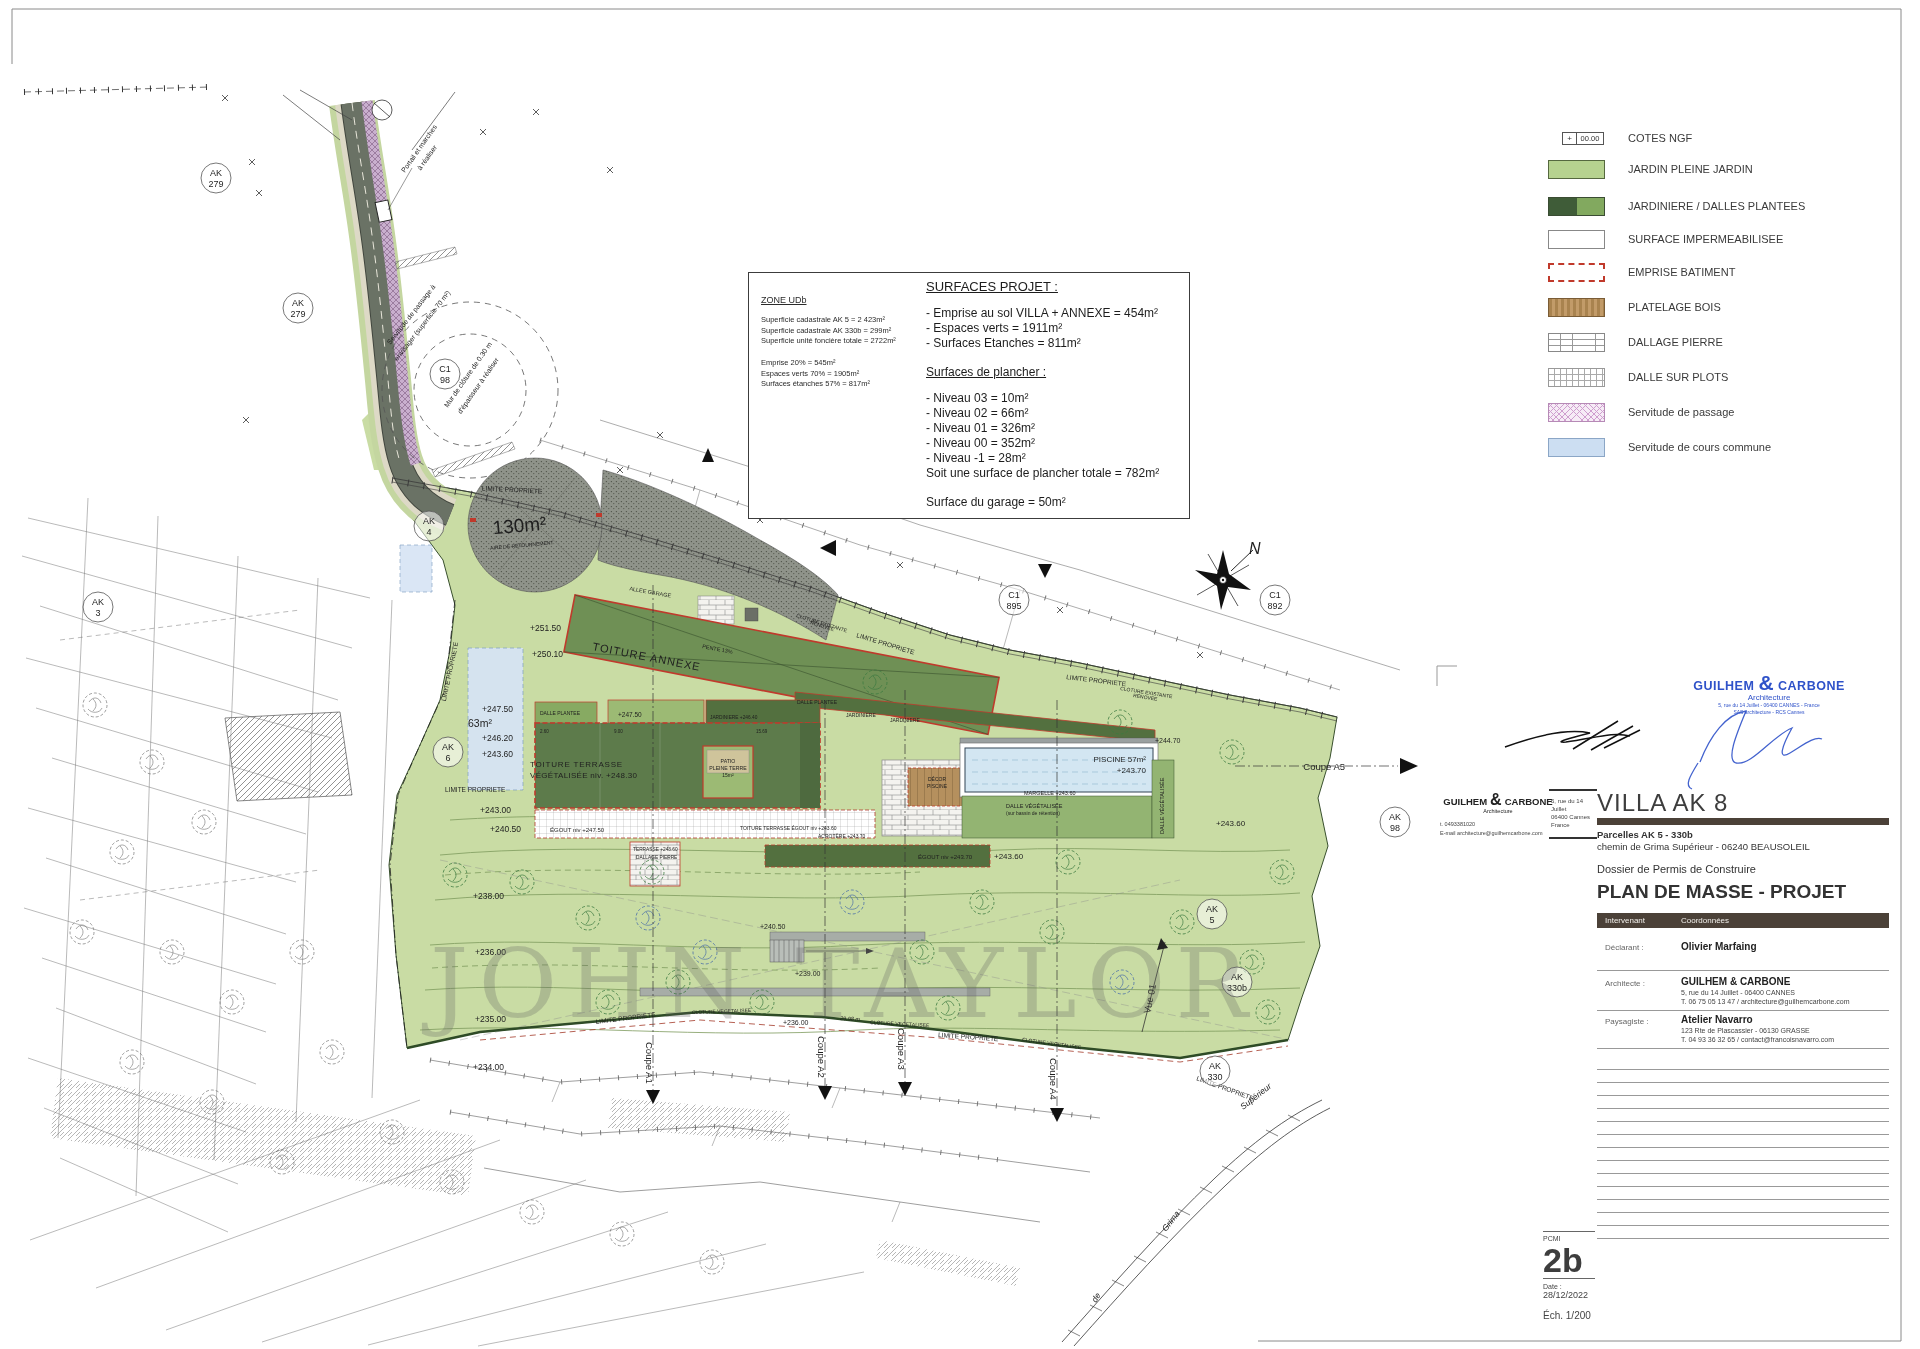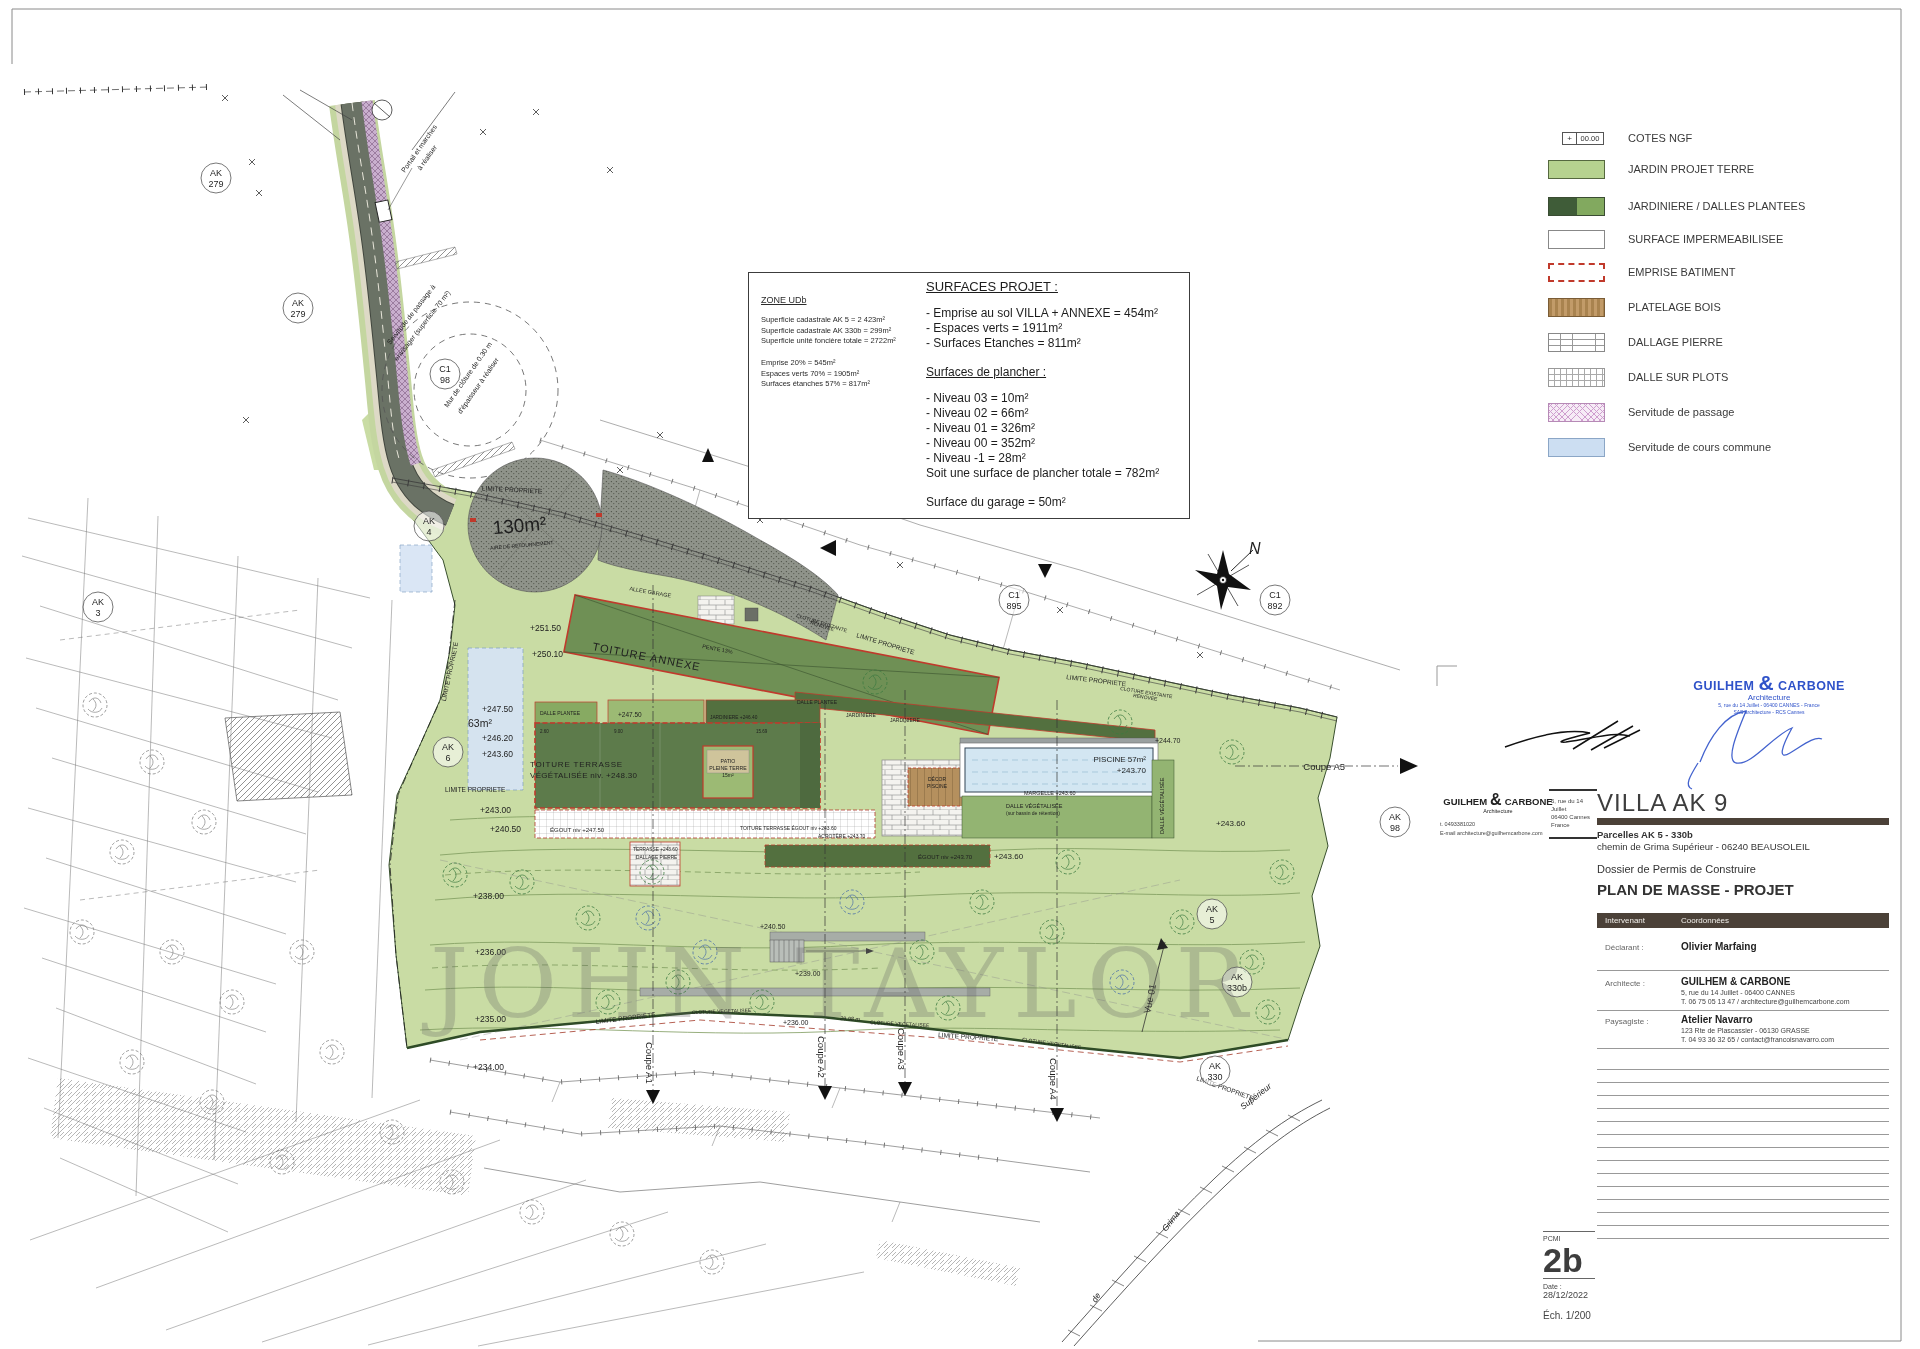--- a/index.html
+++ b/index.html
@@ -56,21 +56,21 @@
   .firm-sub{font-size:5.5px;margin-top:-1px;}
   .firm-tel{position:absolute;left:3px;top:156px;font-size:5.5px;color:#444;}
   .firm-mail{position:absolute;left:3px;top:165px;font-size:5.5px;color:#444;}
   .addr{position:absolute;left:112px;top:124px;width:46px;border-top:2px solid #333;border-bottom:2px solid #333;padding:6px 0 8px 2px;font-size:6px;line-height:8px;color:#444;}
   .tb-main{position:absolute;left:160px;top:0;width:300px;}
   .tb-title{position:absolute;left:0;top:124px;font-size:24px;letter-spacing:1px;color:#3d3d3d;}
   .tb-bar{position:absolute;left:0;top:153px;width:292px;height:7px;background:#4b4138;}
   .tb-parcels{position:absolute;left:0;top:164px;font-size:9.5px;font-weight:bold;color:#333;}
   .tb-addr{position:absolute;left:0;top:176px;font-size:9.5px;color:#333;}
   .tb-dossier{position:absolute;left:0;top:198px;font-size:11px;color:#333;}
-  .tb-plan{position:absolute;left:0;top:216px;font-size:15px;font-weight:bold;color:#333;}
+  .tb-plan{position:absolute;left:0;top:216px;font-size:19px;font-weight:bold;color:#333;}
   .tb-thead{position:absolute;left:0;top:248px;width:292px;height:15px;background:#4b4138;color:#f2f0ec;font-size:8px;line-height:15px;}
   .tb-th1{position:absolute;left:8px;}  .tb-th2{position:absolute;left:84px;}
   .tb-role{position:absolute;left:8px;font-size:8px;color:#666;}
   .tb-name{position:absolute;left:84px;font-size:10px;font-weight:bold;color:#222;}
   .tb-line{position:absolute;left:84px;font-size:7px;color:#444;white-space:nowrap;}
   .hr{position:absolute;left:0;width:292px;border-top:0.8px solid #999;}
   .empty-lines{position:absolute;left:0;top:392px;width:292px;height:184px;
      background:repeating-linear-gradient(180deg,transparent 0 12.4px,#999 12.4px 13px);}
   .pagebox{position:absolute;left:106px;top:566px;width:60px;color:#444;}
   .pb-rule{border-top:1px solid #666;width:52px;}
@@ -533,21 +533,21 @@
 <div class="legend">
   <div class="lg-row" style="top:7px">
     <span class="cote-sym">
       <span class="cote-plus">+</span>
       <span class="cote-val">00.00</span>
     </span>
     <span class="lg-label">COTES NGF</span>
   </div>
   <div class="lg-row" style="top:38px">
     <span class="sw jardin"></span>
-    <span class="lg-label">JARDIN PROJET TERRE</span>
+    <span class="lg-label">JARDIN PLEINE JARDIN</span>
   </div>
   <div class="lg-row" style="top:75px">
     <span class="sw jardinieres"></span>
     <span class="lg-label">JARDINIERE / DALLES PLANTEES</span>
   </div>
   <div class="lg-row" style="top:108px">
     <span class="sw impermeable"></span>
     <span class="lg-label">SURFACE IMPERMEABILISEE</span>
   </div>
   <div class="lg-row" style="top:141px">
@@ -633,21 +633,21 @@
   <div class="firm-tel">t. 0493381020</div>
   <div class="firm-mail">E-mail architecture@guilhemcarbone.com</div>
 
   <div class="addr">
     <div>5, rue du 14 Juillet</div>
     <div>06400 Cannes</div>
     <div>France</div>
   </div>
 
   <div class="tb-main">
-    <div class="tb-title">VILLA AK 9</div>
+    <div class="tb-title">VILLA AK 8</div>
     <div class="tb-bar"></div>
     <div class="tb-parcels">Parcelles AK 5 - 330b</div>
     <div class="tb-addr">chemin de Grima Supérieur - 06240 BEAUSOLEIL</div>
     <div class="tb-dossier">Dossier de Permis de Construire</div>
     <div class="tb-plan">PLAN DE MASSE - PROJET</div>
 
     <div class="tb-thead">
       <span class="tb-th1">Intervenant</span>
       <span class="tb-th2">Coordonnées</span>
     </div>

